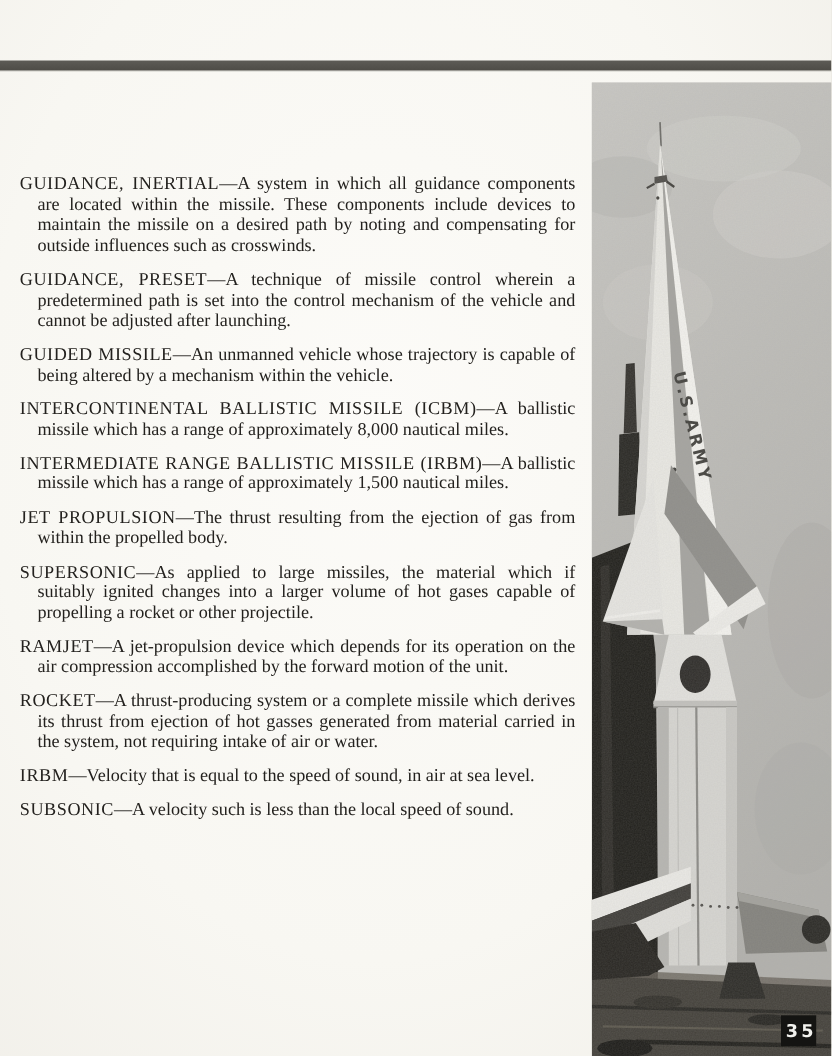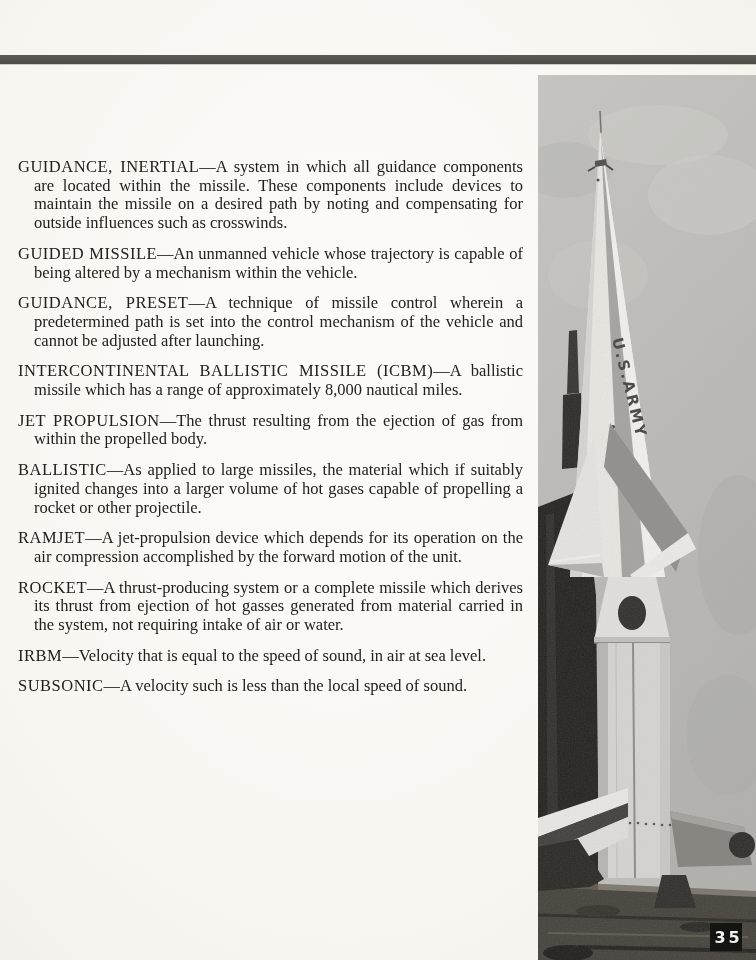--- a/index.html
+++ b/index.html
@@ -49,25 +49,26 @@
 </style>
 </head>
 <body>
 
 <div class="page">
 
   <div class="top-rule"></div>
 
   <div class="glossary">
     <p class="entry"><span class="term">GUIDANCE, INERTIAL</span><span class="dash">—</span><span class="def">A system in which all guidance components are located within the missile.  These components include devices to maintain the missile on a desired path by noting and compensating for outside influences such as crosswinds.</span></p>
+    <p class="entry"><span class="term">GUIDANCE, PRESET</span><span class="dash">—</span><span class="def">A technique of missile control wherein a predetermined path is set into the control mechanism of the vehicle and cannot be adjusted after launching.</span></p>
     <p class="entry"><span class="term">GUIDED MISSILE</span><span class="dash">—</span><span class="def">An unmanned vehicle whose trajectory is capable of being altered by a mechanism within the vehicle.</span></p>
-    <p class="entry"><span class="term">GUIDANCE, PRESET</span><span class="dash">—</span><span class="def">A technique of missile control wherein a predetermined path is set into the control mechanism of the vehicle and cannot be adjusted after launching.</span></p>
     <p class="entry"><span class="term">INTERCONTINENTAL BALLISTIC MISSILE (ICBM)</span><span class="dash">—</span><span class="def">A ballistic missile which has a range of approximately 8,000 nautical miles.</span></p>
+    <p class="entry"><span class="term">INTERMEDIATE RANGE BALLISTIC MISSILE (IRBM)</span><span class="dash">—</span><span class="def">A ballistic missile which has a range of approximately 1,500 nautical miles.</span></p>
     <p class="entry"><span class="term">JET PROPULSION</span><span class="dash">—</span><span class="def">The thrust resulting from the ejection of gas from within the propelled body.</span></p>
-    <p class="entry"><span class="term">BALLISTIC</span><span class="dash">—</span><span class="def">As applied to large missiles, the material which if suitably ignited changes into a larger volume of hot gases capable of propelling a rocket or other projectile.</span></p>
+    <p class="entry"><span class="term">SUPERSONIC</span><span class="dash">—</span><span class="def">As applied to large missiles, the material which if suitably ignited changes into a larger volume of hot gases capable of propelling a rocket or other projectile.</span></p>
     <p class="entry"><span class="term">RAMJET</span><span class="dash">—</span><span class="def">A jet-propulsion device which depends for its operation on the air compression accomplished by the forward motion of the unit.</span></p>
     <p class="entry"><span class="term">ROCKET</span><span class="dash">—</span><span class="def">A thrust-producing system or a complete missile which derives its thrust from ejection of hot gasses generated from material carried in the system, not requiring intake of air or water.</span></p>
     <p class="entry"><span class="term">IRBM</span><span class="dash">—</span><span class="def">Velocity that is equal to the speed of sound, in air at sea level.</span></p>
     <p class="entry"><span class="term">SUBSONIC</span><span class="dash">—</span><span class="def">A velocity such is less than the local speed of sound.</span></p>
   </div>
 
   <div class="photo">
     <svg width="218" height="885" viewBox="0 0 218 885" xmlns="http://www.w3.org/2000/svg">
       <defs>
         <linearGradient id="skyGrad" x1="0" y1="0" x2="0.25" y2="1">

